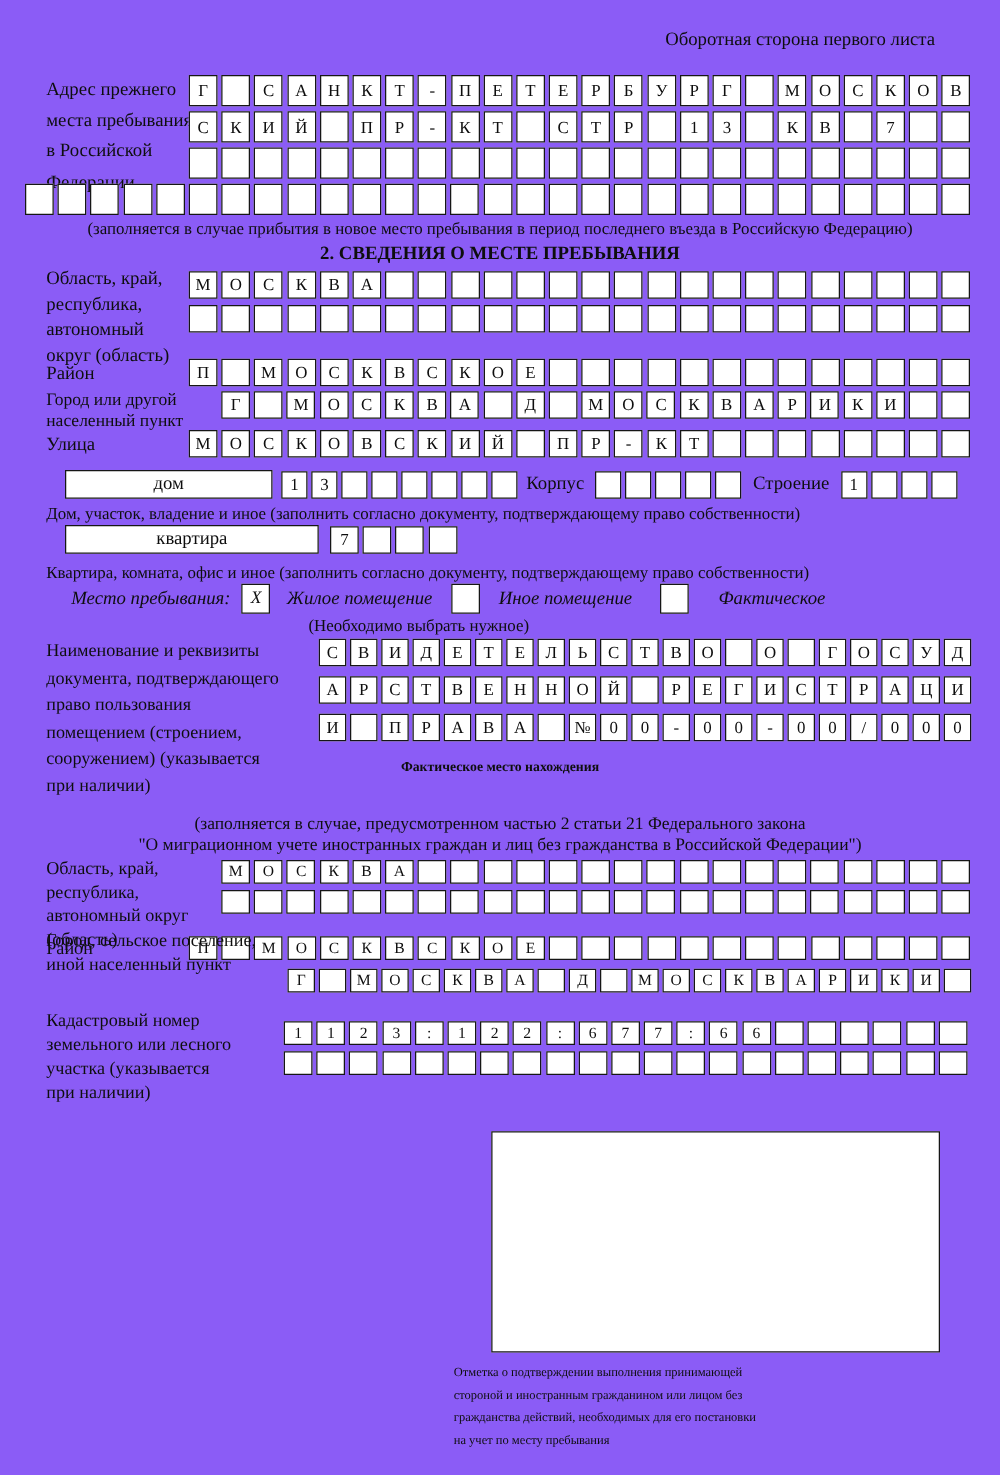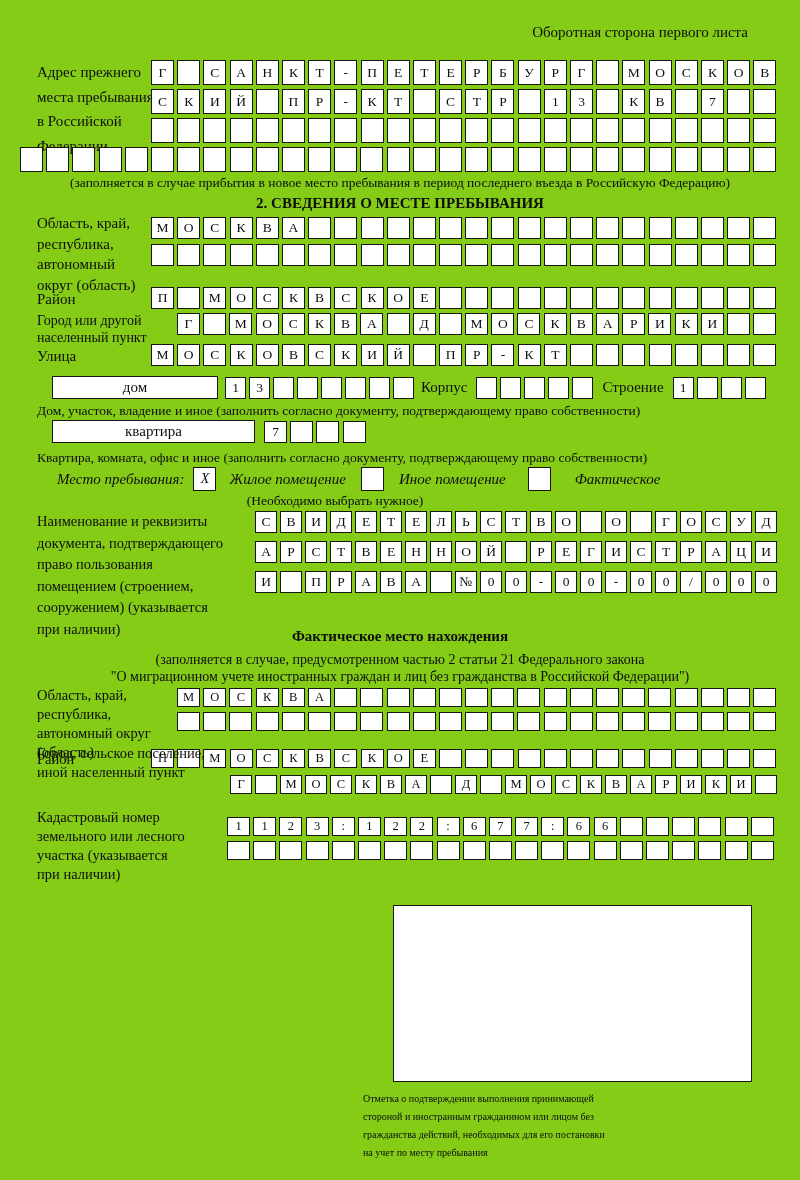--- a/index.html
+++ b/index.html
@@ -1,17 +1,17 @@
 <!DOCTYPE html>
 <html><head>
 <meta charset="utf-8">
 <style>
   html,body { margin:0; padding:0; background:#fff; }
   .page {
-    position:relative; width:800px; height:1180px; background:#84cc16;
+    position:relative; width:800px; height:1180px; background:#8b5cf6;
     font-family:"Liberation Serif", serif; color:#0e0e0e; overflow:hidden;
   }
   .abs { position:absolute; }
   .lbl { font-size:15px; line-height:20.5px; white-space:pre-line; }
   .lbl-sm { font-size:14px; line-height:17px; white-space:pre-line; }
   .lbl-md { font-size:14.5px; line-height:19px; white-space:pre-line; }
   .center { left:0; right:0; text-align:center; }
   .caption { font-size:13.5px; }
   .title { font-weight:bold; font-size:15px; }
   .cells { display:flex; }
@@ -425,21 +425,21 @@
       <div class="cell">0</div>
       <div class="cell">-</div>
       <div class="cell">0</div>
       <div class="cell">0</div>
       <div class="cell">/</div>
       <div class="cell">0</div>
       <div class="cell">0</div>
       <div class="cell">0</div>
     </div>
 
-  <div class="abs center title" style="top:628px; font-size:15px;">Фактическое место нахождения</div>
+  <div class="abs center title" style="top:608px; font-size:11px;">Фактическое место нахождения</div>
   <div class="abs center" style="top:652px; font-size:14px;">(заполняется в случае, предусмотренном частью 2 статьи 21 Федерального закона</div>
   <div class="abs center" style="top:669px; font-size:14px;">"О миграционном учете иностранных граждан и лиц без гражданства в Российской Федерации")</div>
 
   <div class="abs lbl-md" style="left:37px; top:686px;">Область, край,
 республика,
 автономный округ
 (область)</div>
   <div class="abs cells sec-b" style="left:177px; top:688px;">
       <div class="cell">М</div>
       <div class="cell">О</div>

